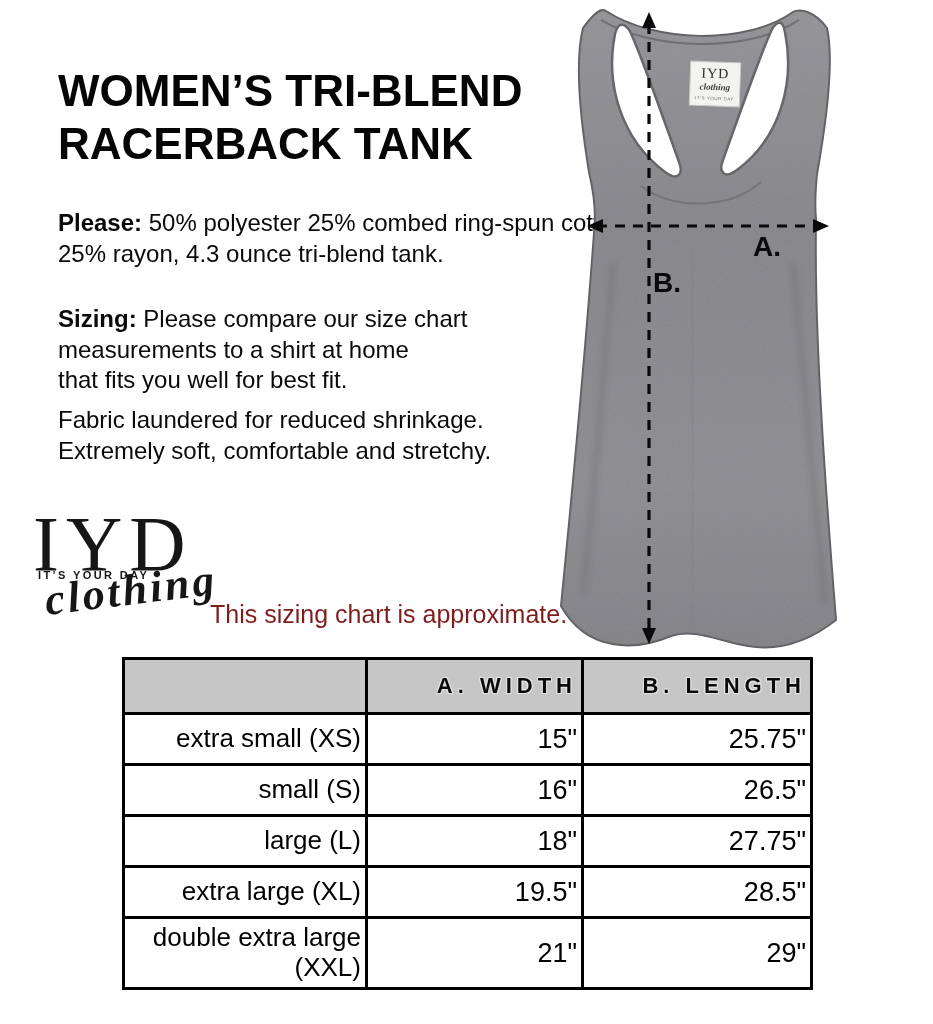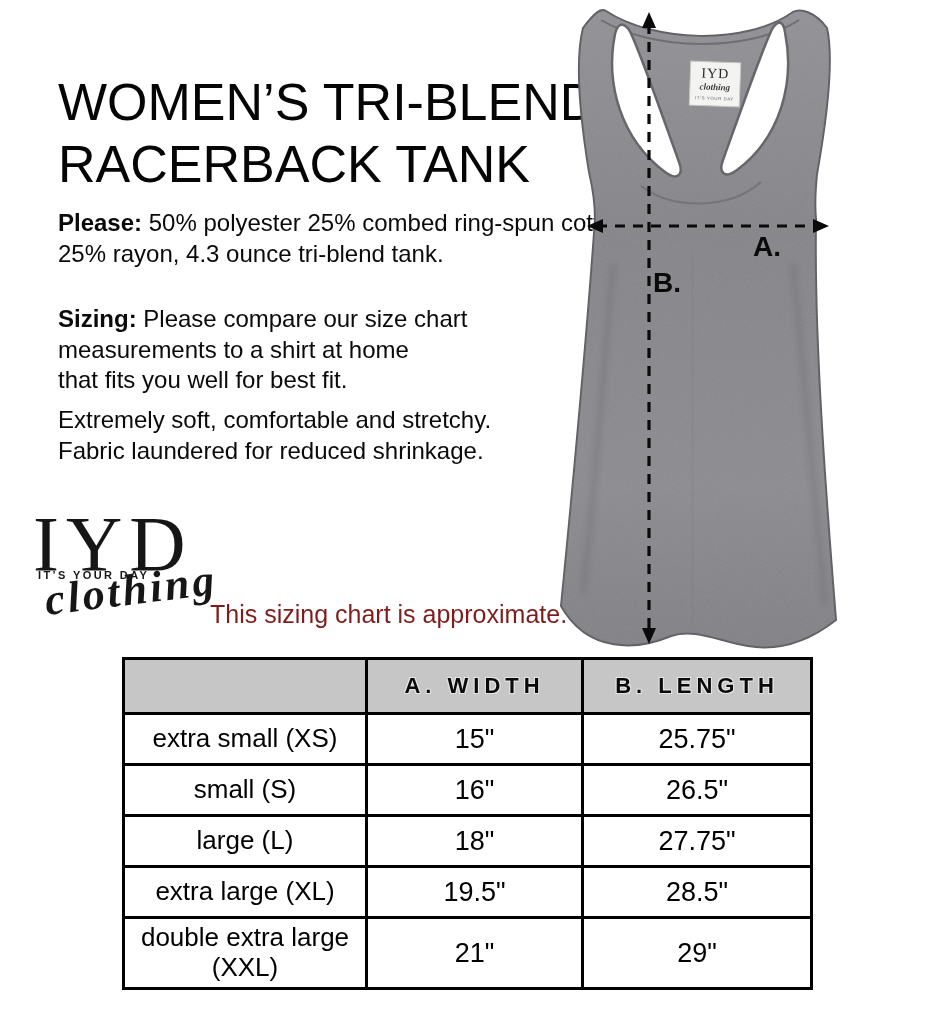--- a/index.html
+++ b/index.html
@@ -3,21 +3,21 @@
 <meta charset="utf-8">
 <style>
   html,body{margin:0;padding:0;background:#fff;}
   #canvas{
     position:relative;width:933px;height:1024px;background:#fff;overflow:hidden;
     font-family:"Liberation Sans",sans-serif;color:#000;
   }
   
   .page-title{
     position:absolute;left:58px;top:36px;
-    font-size:52px;font-weight:normal;line-height:1.2;letter-spacing:0;color:#050505;
+    font-size:44px;font-weight:bold;line-height:1.2;letter-spacing:0;color:#050505;
   }
   .para{position:absolute;left:58px;font-size:24px;line-height:1.28;color:#0a0a0a;}
   .para b{font-weight:bold;}
   .p-fabric{top:208px;}
   .p-sizing{top:304px;}
   .p-soft{top:405px;}
   
   .logo{position:absolute;left:33px;top:505px;width:220px;color:#161616;}
   .logo-acronym{
     font-family:"Liberation Serif",serif;font-size:78px;line-height:1;
@@ -33,21 +33,21 @@
     transform:rotate(-7deg);transform-origin:left center;
   }
   .approx-note{position:absolute;left:210px;top:600px;font-size:25px;color:#7f1d1d;}
   
   .tank-wrap{position:absolute;left:543px;top:4px;width:390px;height:648px;}
   
   .size-table{
     position:absolute;left:122px;top:657px;border-collapse:collapse;
     table-layout:fixed;width:688px;background:#fff;
   }
-  .size-table th,.size-table td{border:3px solid #000;text-align:center;vertical-align:middle;padding:2px 4px;}
+  .size-table th,.size-table td{border:3px solid #000;text-align:right;vertical-align:middle;padding:2px 4px;}
   .size-table thead th{
     height:48px;background:#c6c6c6;
     font-size:22px;font-weight:bold;letter-spacing:5px;color:#0a0a0a;
     text-shadow:1px 1px 0 #e4e4e4,-1px -1px 0 #e4e4e4,1px -1px 0 #e4e4e4,-1px 1px 0 #e4e4e4;
   }
   .size-table tbody th{font-weight:normal;font-size:26px;height:44px;line-height:1.15;}
   .size-table tbody td{font-size:27px;}
   .size-table tbody tr.tall th{height:64px;}
 </style>
 </head>
@@ -65,22 +65,22 @@
     <div>25% rayon, 4.3 ounce tri-blend tank.</div>
   </div>
 
   <div class="para p-sizing">
     <div><b>Sizing:</b><span> Please compare our size chart</span></div>
     <div>measurements to a shirt at home</div>
     <div>that fits you well for best fit.</div>
   </div>
 
   <div class="para p-soft">
+    <div>Fabric laundered for reduced shrinkage.</div>
     <div>Extremely soft, comfortable and stretchy.</div>
-    <div>Fabric laundered for reduced shrinkage.</div>
   </div>
 
   <div class="logo">
     <div class="logo-acronym">IYD</div>
     <div class="logo-tagline">IT’S YOUR DAY</div>
     <div class="logo-word">clothing</div>
   </div>
 
   <div class="approx-note">This sizing chart is approximate.</div>
 

